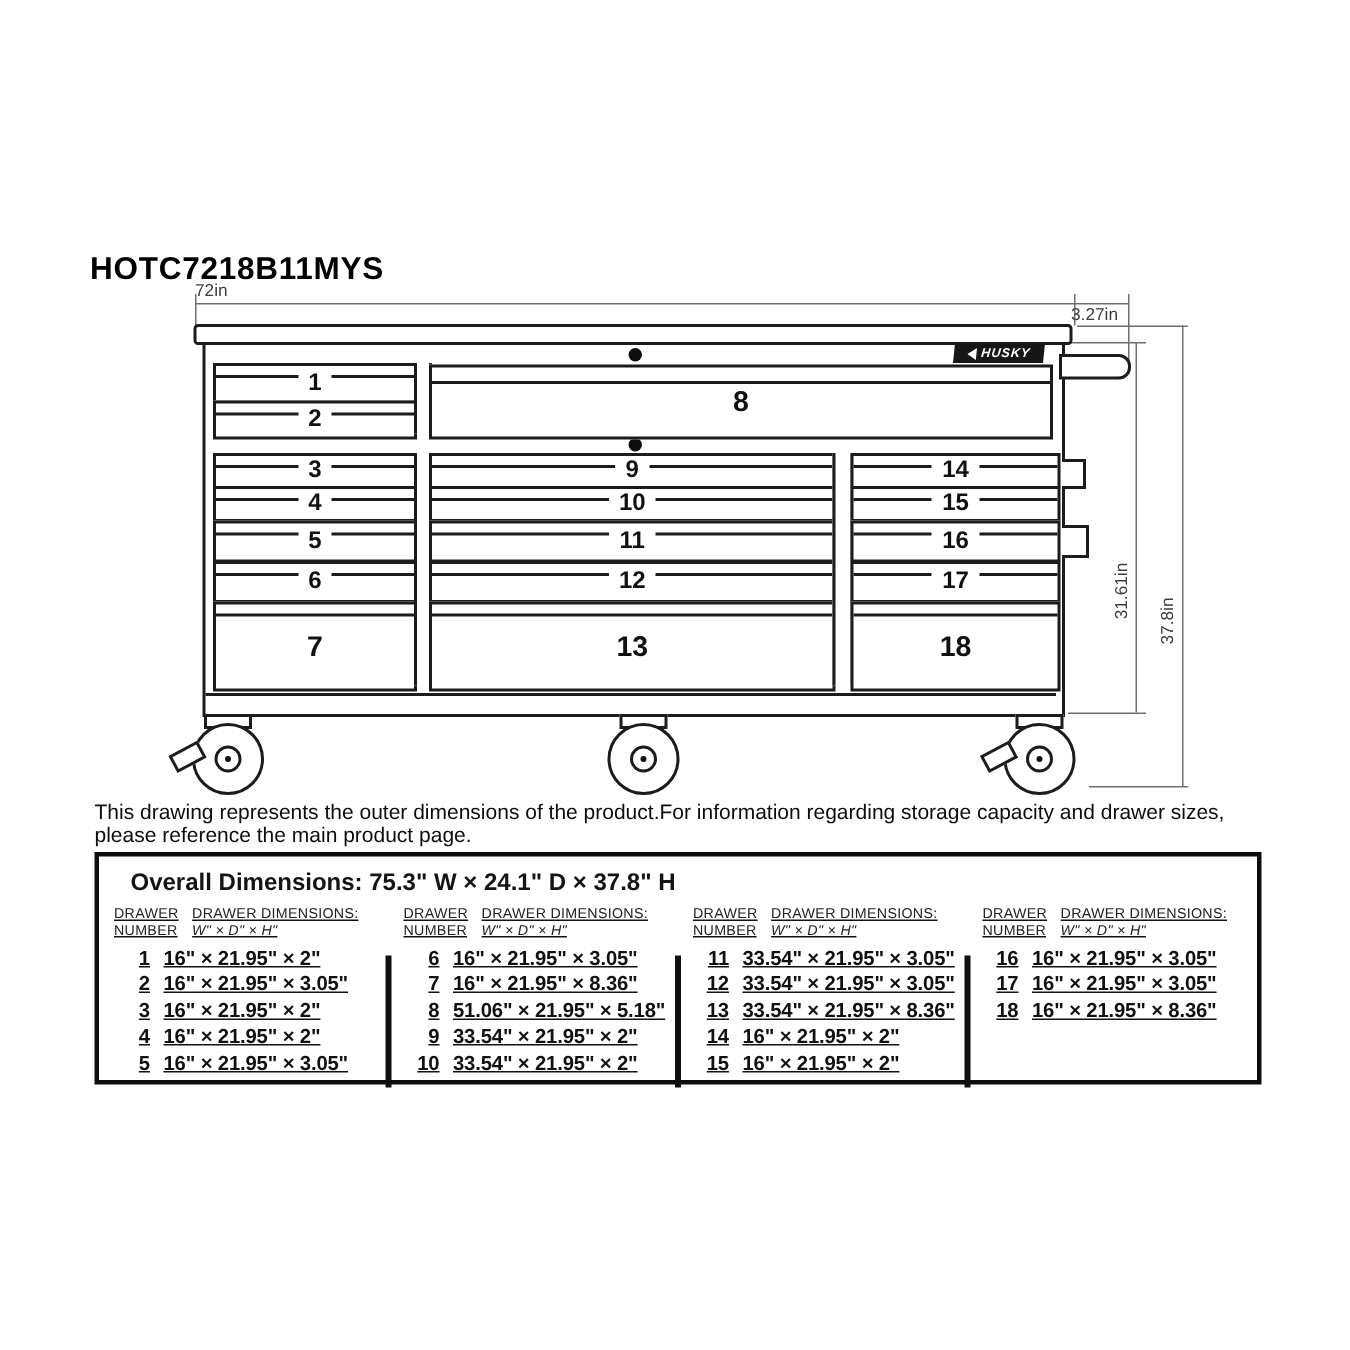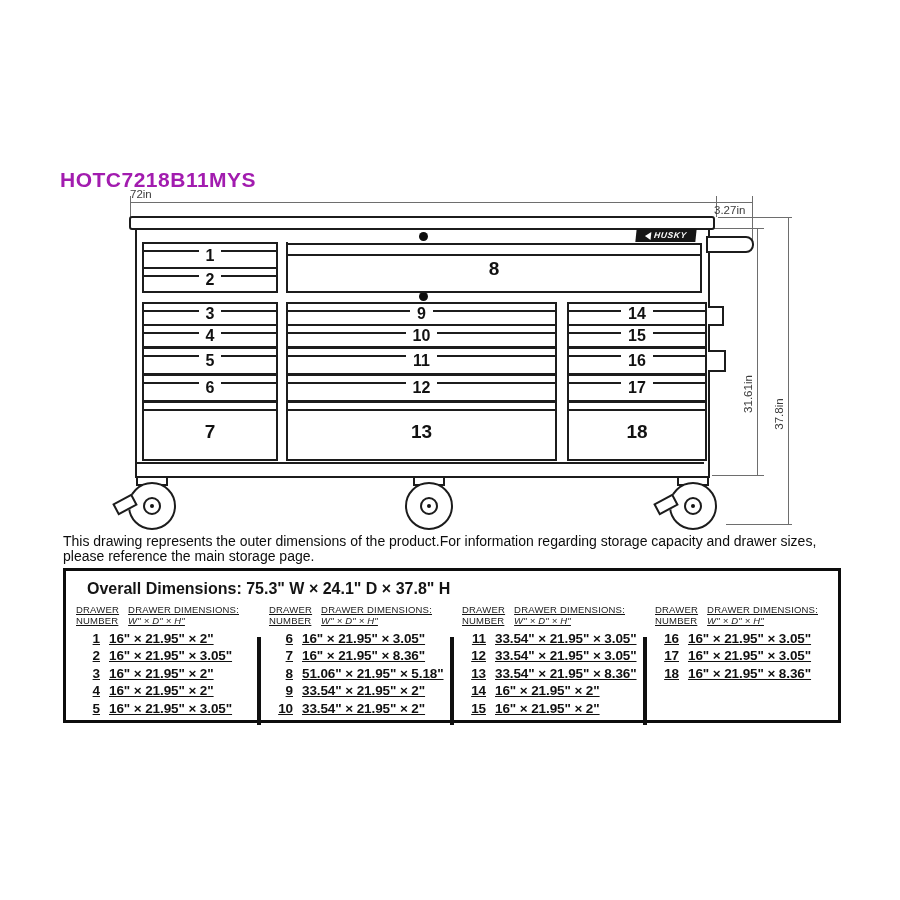--- a/index.html
+++ b/index.html
@@ -40,21 +40,21 @@
   .caster .plate{position:absolute;left:24px;top:0;width:28px;height:6px;border:2px solid #1c1c1c;background:#fff;}
   .caster .wheel{position:absolute;left:16px;top:6px;width:44px;height:44px;border:2.5px solid #1c1c1c;
                  border-radius:50%;background:#fff;}
   .caster .hub{position:absolute;left:50%;top:50%;transform:translate(-50%,-50%);
                width:14px;height:14px;border:2px solid #1c1c1c;border-radius:50%;background:#fff;}
   .caster .hubdot{position:absolute;left:50%;top:50%;transform:translate(-50%,-50%);
                   width:4px;height:4px;border-radius:50%;background:#111;}
   .caster .brake{position:absolute;left:2px;top:22px;width:18px;height:9px;border:2px solid #1c1c1c;
                  background:#fff;transform:rotate(-28deg);}
   
-  .model{position:absolute;left:60px;top:168px;font-size:21px;font-weight:700;letter-spacing:.5px;color:#a21caf;}
+  .model{position:absolute;left:60px;top:168px;font-size:21px;font-weight:700;letter-spacing:.5px;color:#000000;}
   .note{position:absolute;left:63px;top:534px;width:810px;font-size:14px;font-weight:400;
         line-height:14.8px;color:#0d0d0d;}
   
   .dims-table{position:absolute;left:63px;top:568px;width:772px;height:149px;
               border:3px solid #0d0d0d;background:#fff;}
   .tbl-title{padding:9px 0 0 21px;font-size:16px;font-weight:600;color:#141414;}
   .groups{position:absolute;left:2px;right:2px;top:34px;bottom:0;display:flex;}
   .group{flex:1 1 0;padding-left:8px;min-width:0;text-decoration:underline;}
   .gsep{width:4px;background:#101010;margin-top:32px;height:88px;flex:0 0 auto;}
   .ghead{display:flex;gap:9px;font-size:9.5px;line-height:10.5px;color:#222;
@@ -206,21 +206,21 @@
       <div class="wheel">
         <div class="hub"></div>
         <div class="hubdot"></div>
       </div>
       <div class="brake"></div>
     </div>
   </div>
 
   <div class="note">
     <span>This drawing represents the outer dimensions of the product.For information regarding storage capacity and drawer sizes,</span><br>
-    <span>please reference the main storage page.</span>
+    <span>please reference the main product page.</span>
   </div>
 
   <div class="dims-table">
     <div class="tbl-title">Overall Dimensions: 75.3" W × 24.1" D × 37.8" H</div>
     <div class="groups">
 
       <div class="group">
         <div class="ghead">
           <div>
             <div>DRAWER</div>

